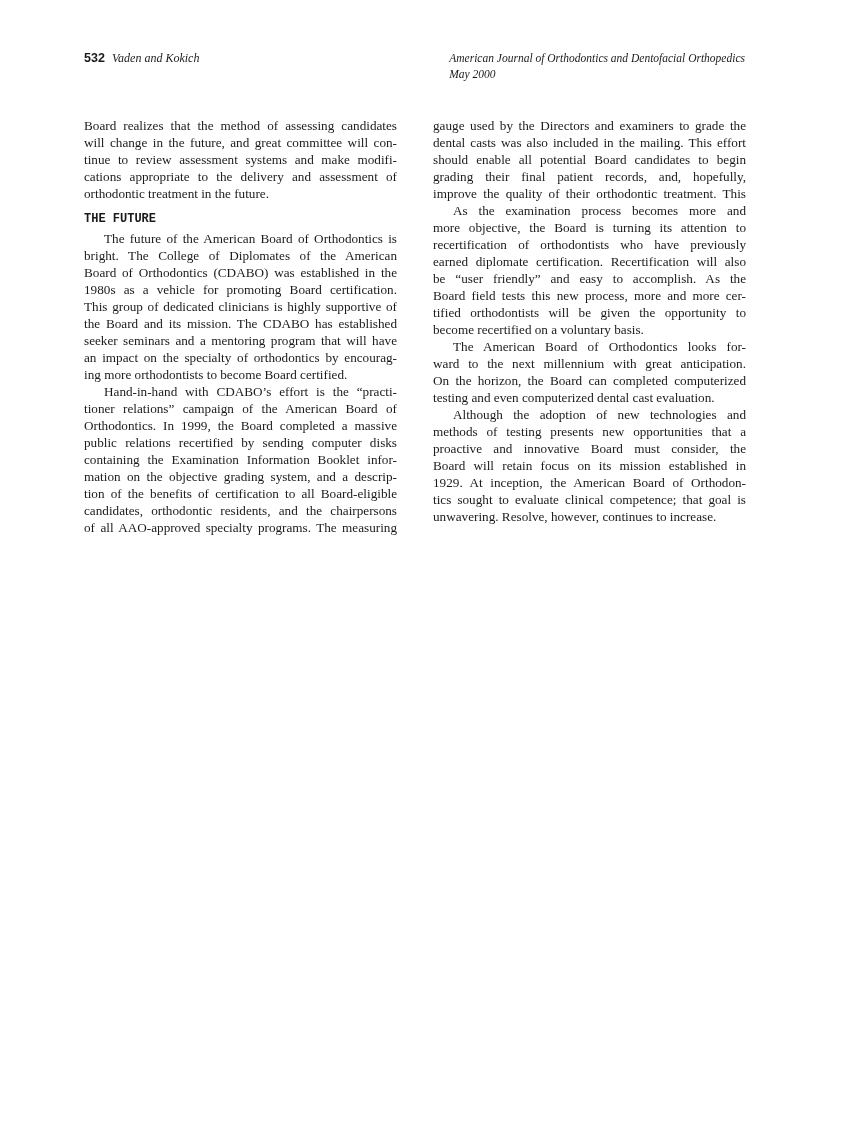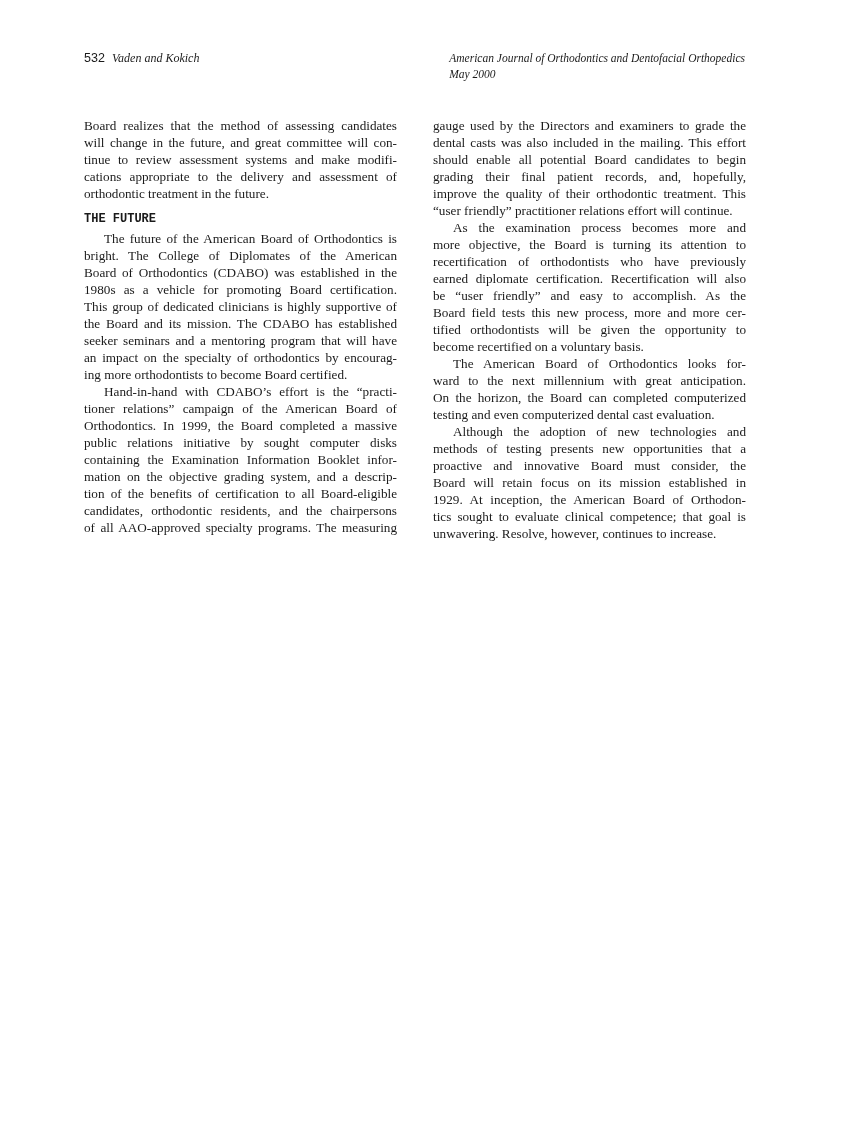--- a/index.html
+++ b/index.html
@@ -1,18 +1,18 @@
 <!DOCTYPE html>
 <html><head>
 <meta charset="utf-8">
 <style>
   html, body { margin:0; padding:0; background:#ffffff; }
   body { width:866px; height:1122px; position:relative; overflow:hidden; font-family:"Liberation Serif", serif; color:#1a1a1a; }
   .hdr-left { position:absolute; left:84px; top:50px; font-size:13px; white-space:nowrap; }
-  .hdr-left .pg { font-family:"Liberation Sans", sans-serif; font-weight:normal; font-size:12.5px; margin-right:4px; }
+  .hdr-left .pg { font-family:"Liberation Sans", sans-serif; font-weight:bold; font-size:12.5px; margin-right:4px; }
   .hdr-left .auth { font-style:italic; font-size:12px; }
   .hdr-right { position:absolute; right:121px; top:50px; text-align:left; font-style:italic; font-size:11.5px; line-height:16px; }
   .col { position:absolute; top:117px; width:313px; font-size:13.2px; line-height:17px; }
   .col.left { left:84px; }
   .col.right { left:433px; }
   .line { display:block; white-space:nowrap; text-align:justify; text-align-last:justify; height:17px; }
   .line.last { text-align-last:left; }
   .line.ind { padding-left:20px; }
   .heading { font-family:Liberation Mono, monospace; font-weight:bold; font-size:12px; margin-top:9px; margin-bottom:2px; height:17px; line-height:17px; }
 </style>
@@ -45,37 +45,36 @@
     <span class="line">This group of dedicated clinicians is highly supportive of</span>
     <span class="line">the Board and its mission. The CDABO has established</span>
     <span class="line">seeker seminars and a mentoring program that will have</span>
     <span class="line">an impact on the specialty of orthodontics by encourag-</span>
     <span class="line last">ing more orthodontists to become Board certified.</span>
   </div>
   <div>
     <span class="line ind">Hand-in-hand with CDABO’s effort is the “practi-</span>
     <span class="line">tioner relations” campaign of the American Board of</span>
     <span class="line">Orthodontics. In 1999, the Board completed a massive</span>
-    <span class="line">public relations initiative by sought computer disks</span>
+    <span class="line">public relations recertified by sending computer disks</span>
     <span class="line">containing the Examination Information Booklet infor-</span>
     <span class="line">mation on the objective grading system, and a descrip-</span>
     <span class="line">tion of the benefits of certification to all Board-eligible</span>
     <span class="line">candidates, orthodontic residents, and the chairpersons</span>
     <span class="line">of all AAO-approved specialty programs. The measuring</span>
   </div>
 </div>
 
 <div class="col right">
   <div>
     <span class="line">gauge used by the Directors and examiners to grade the</span>
     <span class="line">dental casts was also included in the mailing. This effort</span>
     <span class="line">should enable all potential Board candidates to begin</span>
     <span class="line">grading their final patient records, and, hopefully,</span>
     <span class="line">improve the quality of their orthodontic treatment. This</span>
-    <span class="line last">“user friendly” practitioner relations effort will continue.</span>
   </div>
   <div>
     <span class="line ind">As the examination process becomes more and</span>
     <span class="line">more objective, the Board is turning its attention to</span>
     <span class="line">recertification of orthodontists who have previously</span>
     <span class="line">earned diplomate certification. Recertification will also</span>
     <span class="line">be “user friendly” and easy to accomplish. As the</span>
     <span class="line">Board field tests this new process, more and more cer-</span>
     <span class="line">tified orthodontists will be given the opportunity to</span>
     <span class="line last">become recertified on a voluntary basis.</span>

